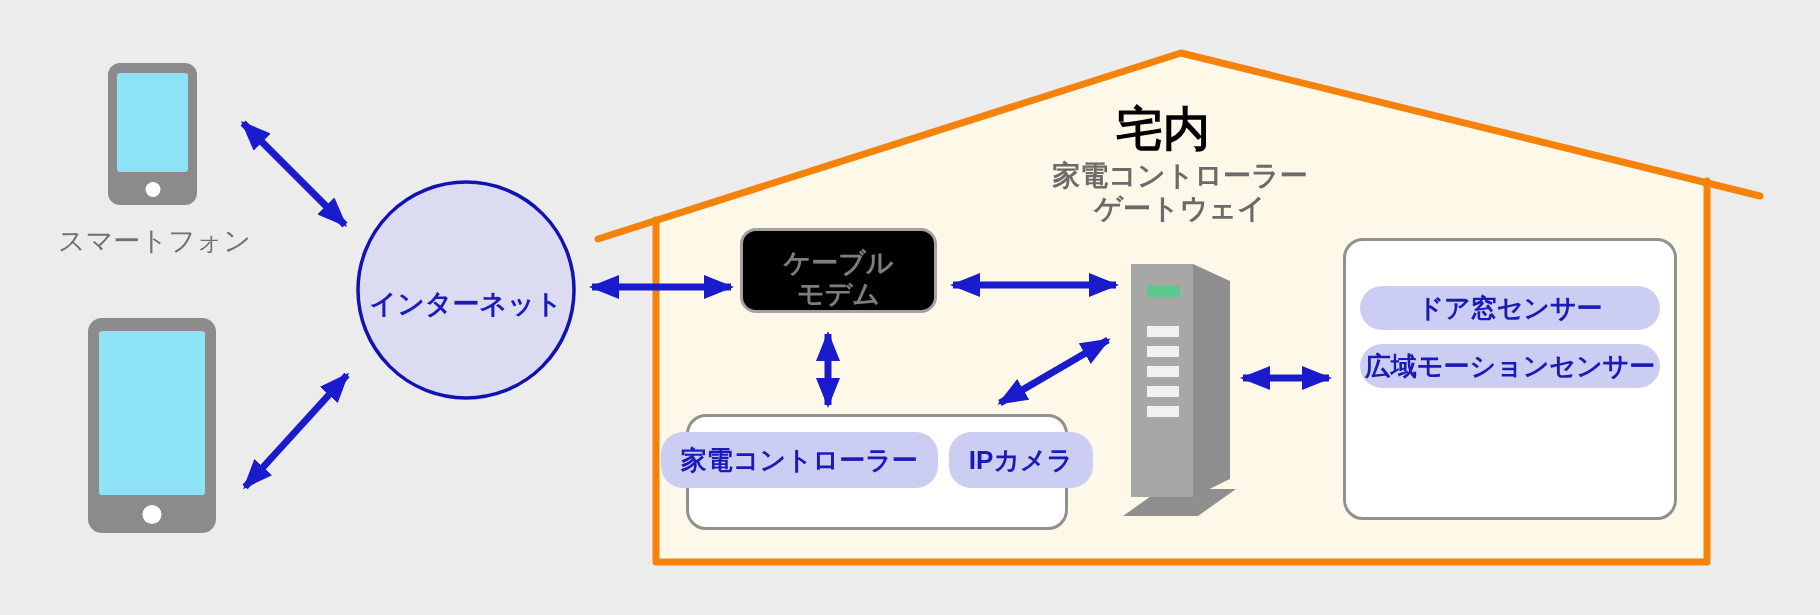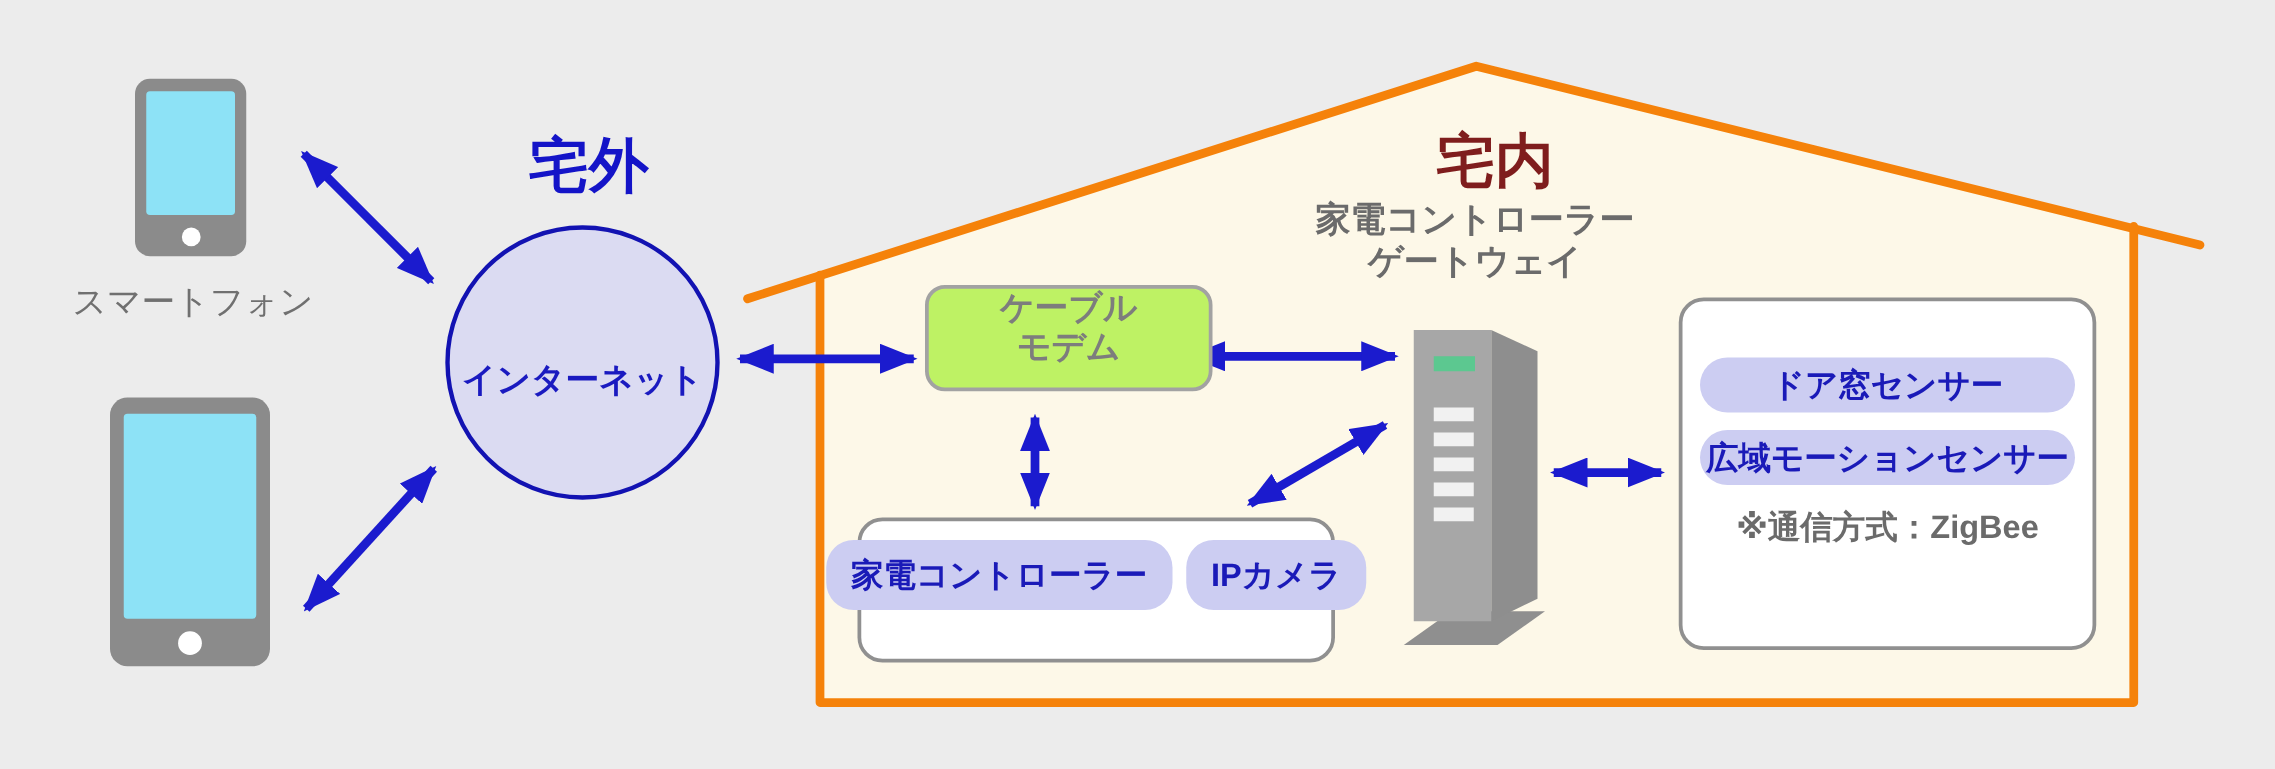--- a/index.html
+++ b/index.html
@@ -18,29 +18,29 @@
   .phone .screen{left:9px;right:9px;top:10px;bottom:33px;}
   .phone .home{width:15px;height:15px;bottom:8px;}
   .tablet{left:88px;top:318px;width:128px;height:215px;border-radius:14px;}
   .tablet .screen{left:11px;right:11px;top:13px;bottom:38px;}
   .tablet .home{width:19px;height:19px;bottom:9px;}
 
   
   .lbl{position:absolute;white-space:nowrap;}
   .smartphone-label{left:58px;top:223px;width:192px;text-align:right;font-size:27px;color:#707070;font-weight:500;}
   .outside-label{left:391px;top:101px;width:160px;text-align:center;font-size:48px;font-weight:bold;color:#1414c8;}
-  .inside-label{left:1083px;top:98px;width:160px;text-align:right;font-size:47px;font-weight:bold;color:#7f1d1d;}
+  .inside-label{left:1083px;top:98px;width:160px;text-align:center;font-size:47px;font-weight:bold;color:#000000;}
   .internet-label{left:350px;top:286px;width:232px;text-align:center;font-size:27px;font-weight:bold;color:#1a1ac0;}
   .gateway-title{left:1010px;top:159px;width:340px;text-align:center;font-size:28px;line-height:33px;font-weight:bold;color:#6b6b6b;}
 
   
   .modem-box{
-    left:740px;top:228px;width:230px;height:85px;background:#bef264;
+    left:740px;top:228px;width:197px;height:85px;background:#000000;
     border:3.5px solid #a2a2a2;border-radius:16px;box-sizing:border-box;
-    display:flex;flex-direction:column;justify-content:flex-start;align-items:center;
+    display:flex;flex-direction:column;justify-content:flex-end;align-items:center;
     font-size:27px;line-height:31px;font-weight:600;color:#7d7d7d;text-align:center;
   }
   .group-box{
     background:#ffffff;border:3px solid #909090;border-radius:20px;box-sizing:border-box;
   }
   .wifi-box{left:686px;top:414px;width:382px;height:116px;padding-top:15px;}
   .zigbee-box{left:1343px;top:238px;width:334px;height:282px;padding-top:45px;}
   .pill{
     background:#cccdf2;color:#1a1ab8;font-weight:bold;font-size:26px;
     border-radius:22px;display:flex;align-items:center;justify-content:center;white-space:nowrap;
@@ -101,21 +101,20 @@
   <div class="device phone">
     <div class="screen"></div>
     <div class="home"></div>
   </div>
   <div class="device tablet">
     <div class="screen"></div>
     <div class="home"></div>
   </div>
 
   <div class="lbl smartphone-label">スマートフォン</div>
-  <div class="lbl outside-label">宅外</div>
   <div class="lbl internet-label">インターネット</div>
   <div class="lbl inside-label">宅内</div>
   <div class="lbl gateway-title">
     <div>家電コントローラー</div>
     <div>ゲートウェイ</div>
   </div>
 
   <div class="abs modem-box">
     <div>ケーブル</div>
     <div>モデム</div>
@@ -126,16 +125,15 @@
       <div class="pill">家電コントローラー</div>
       <div class="pill">IPカメラ</div>
     </div>
   </div>
 
   <div class="abs group-box zigbee-box">
     <div class="pill-col">
       <div class="pill">ドア窓センサー</div>
       <div class="pill">広域モーションセンサー</div>
     </div>
-    <div class="note">※通信方式：ZigBee</div>
   </div>
 
 </div>
 
 </body></html>

